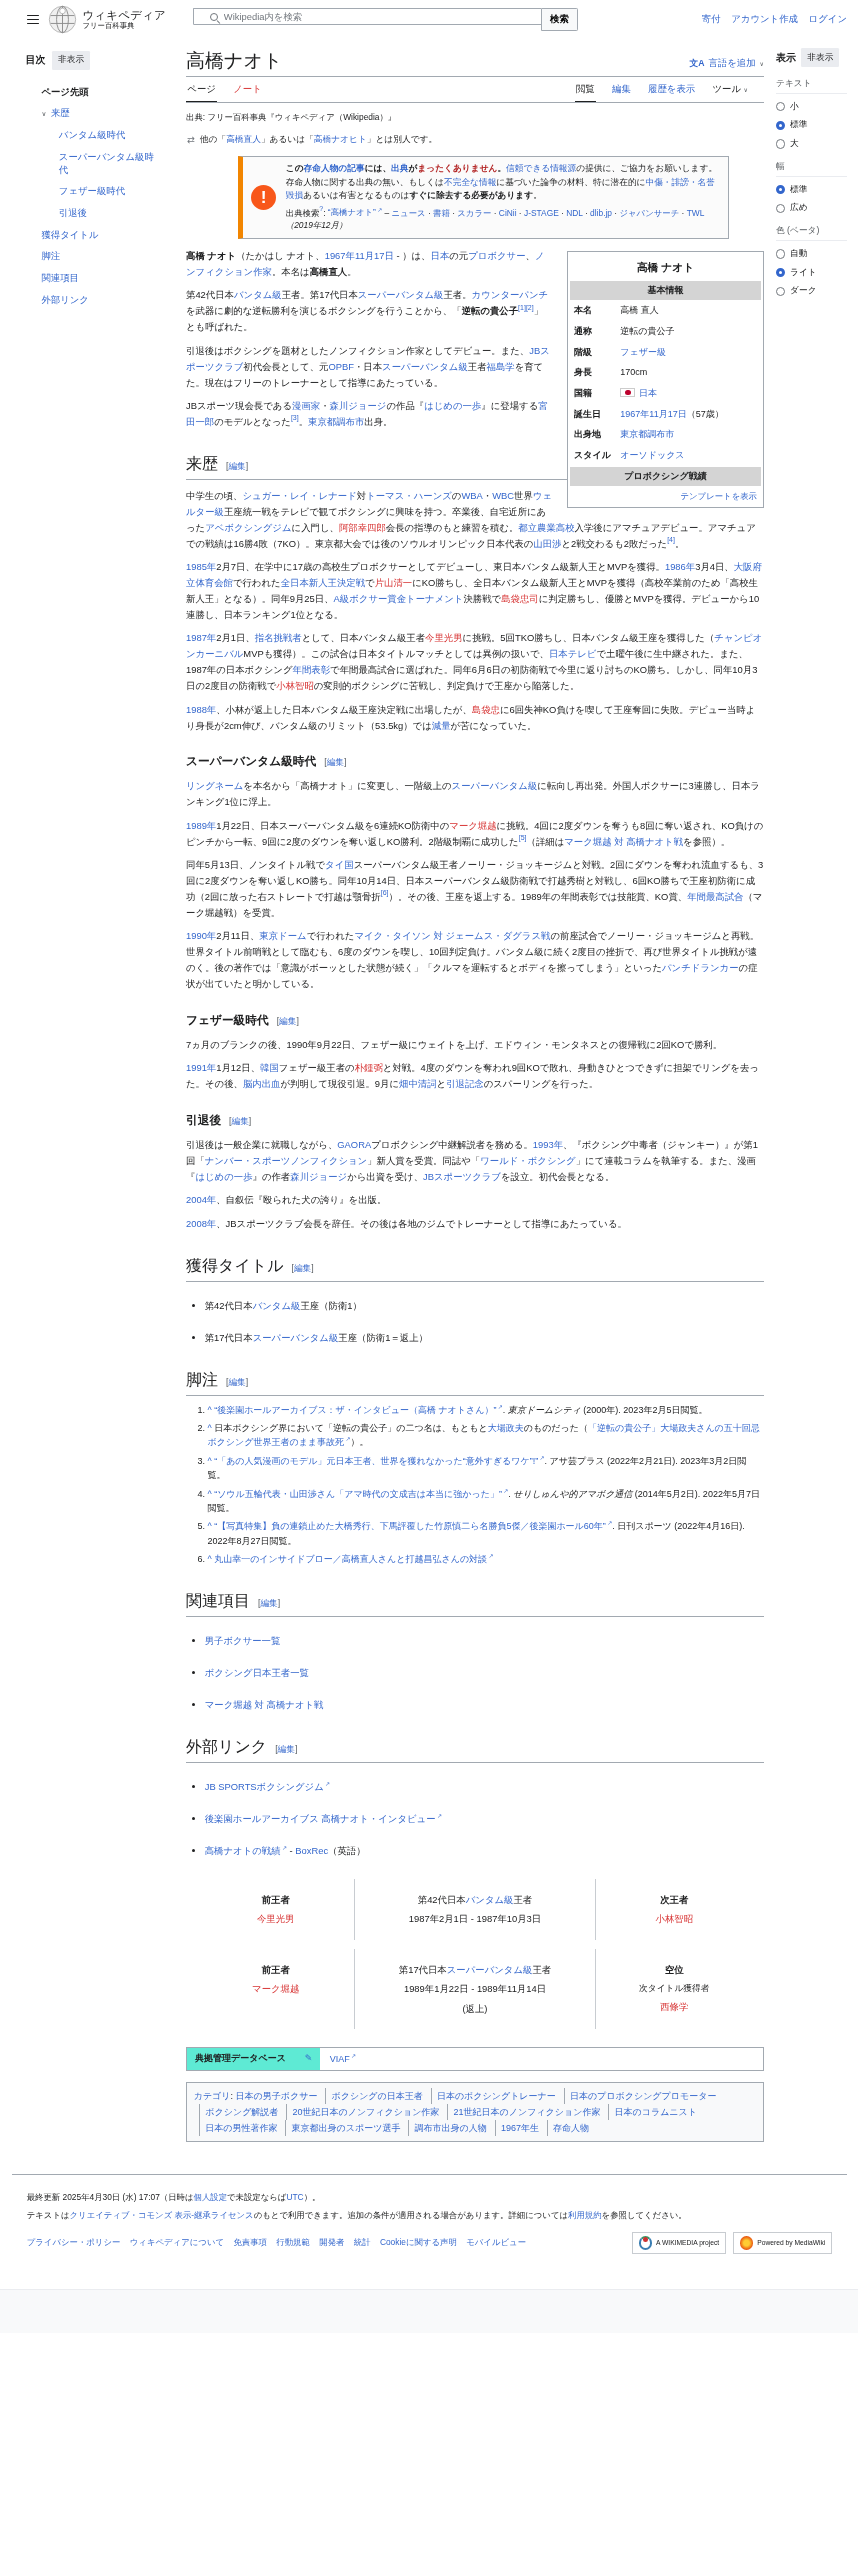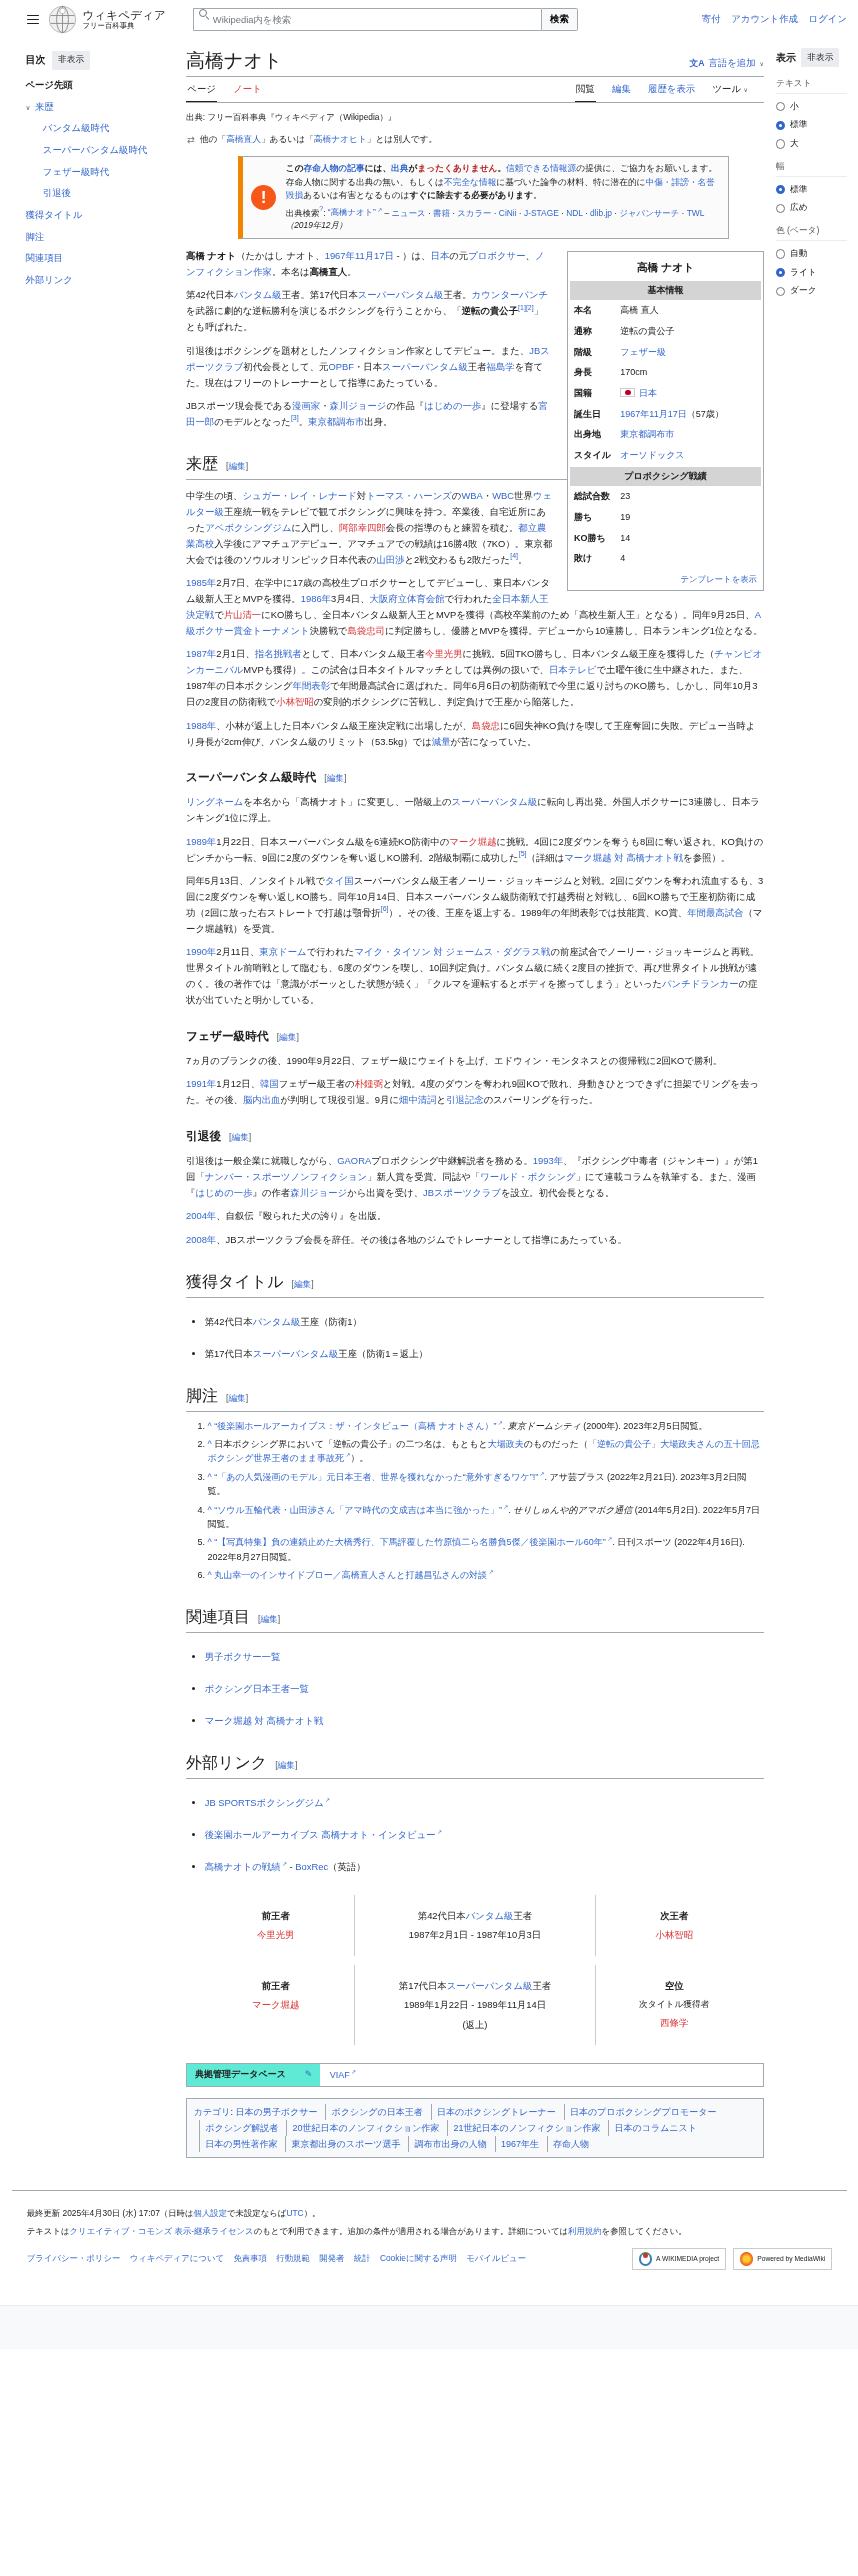--- a/index.html
+++ b/index.html
@@ -22,35 +22,35 @@
   .seg-x::after { content: "↗"; font-size: 6px; margin-left: 1.3px; vertical-align: super; }
   
   .site-header { display: flex; align-items: center; height: 39px; padding: 0 12px; gap: 9.4px; }
   .hamburger { width: 12px; height: 9.4px; display: flex; flex-direction: column; justify-content: space-between; cursor: pointer; margin-left: 14.7px; }
   .hamburger span { height: 1.3px; background: #202122; border-radius: 0.7px; }
   .logo { display: flex; align-items: center; gap: 5.3px; cursor: pointer; }
   .logo-text { line-height: 1.15; }
   .logo-title { font-family: Liberation Serif, serif; font-size: 11.4px; letter-spacing: 0.3px; }
   .logo-sub { font-size: 7.4px; color: #202122; }
   .search-wrap { display: flex; margin-left: 17.4px; width: 385px; }
-  .search-box { flex: 1; display: flex; border: 0.7px solid #a2a9b1; border-right: none; border-radius: 1.3px 0 0 1.3px; padding: 0 5px; height: 23px; gap: 4px; background: #fff; }
+  .search-box { flex: 1; display: flex; align-items: center; border: 0.7px solid #a2a9b1; border-right: none; border-radius: 1.3px 0 0 1.3px; padding: 0 16px; height: 17px; gap: 4px; background: #fff; }
   .mag { width: 8px; height: 8px; border: 1.3px solid #72777d; border-radius: 50%; position: relative; flex: none; }
   .mag::after { content: ""; position: absolute; width: 1.3px; height: 4px; background: #72777d; transform: rotate(-45deg); left: 7.4px; top: 6px; }
   .search-box input { border: none; outline: none; font-size: 9.4px; width: 100%; color: #202122; font-family: inherit; }
   .search-box input::placeholder { color: #72777d; }
   .search-btn { height: 23px; border: 0.7px solid #a2a9b1; background: #f8f9fa; font-size: 9.4px; font-weight: bold; padding: 0 8px; border-radius: 0 1.3px 1.3px 0; cursor: pointer; font-family: inherit; }
   .header-links { margin-left: auto; display: flex; gap: 10.7px; font-size: 9.4px; }
   
   .page-body { display: grid; grid-template-columns: 162px minmax(0,1fr) 71px; gap: 12px; padding: 6.7px 12px 0 12px; }
   
   .toc { font-size: 9.4px; padding-left: 13.4px; }
   .toc-head { display: flex; align-items: center; gap: 6.7px; margin: 5.3px 0 9.4px 0; }
   .toc-head b { font-size: 10px; }
   .pill-btn { background: #eaecf0; border: none; border-radius: 1.3px; padding: 3.3px 6px; font-size: 8.7px; color: #202122; cursor: pointer; font-family: inherit; }
-  .toc ul { list-style: none; margin: 0; padding: 0; }
+  .toc ul { list-style: none; margin: 16px; padding: 0; }
   .toc li { margin: 8.7px 0; color: #3366cc; cursor: pointer; position: relative; }
   .toc li.current { color: #202122; font-weight: bold; cursor: default; }
   .toc li.sub { margin-left: 17.4px; }
   .toc .chev { color: #54595d; font-size: 6.7px; margin-right: 4.7px; }
   
   .appearance { font-size: 8.7px; padding-top: 2.7px; }
   .app-head { display: flex; align-items: center; gap: 5.3px; margin-bottom: 6.7px; }
   .app-head b { font-size: 10px; }
   .app-sec { color: #54595d; border-bottom: 0.7px solid #eaecf0; padding-bottom: 3.3px; margin: 10.7px 0 6.7px 0; }
   .radio-row { display: flex; align-items: center; gap: 4.7px; margin: 6.7px 0; cursor: pointer; }
@@ -248,40 +248,20 @@
                 <th>出身地</th>
                 <td><span class="seg-l">東京都調布市</span></td>
               </tr>
           <tr>
                 <th>スタイル</th>
                 <td><span class="seg-l">オーソドックス</span></td>
               </tr>
         </tbody>
           </table>
         <div class="ib-head">プロボクシング戦績</div>
-        <table>
-          <tbody>
-              <tr>
-                <th>総試合数</th>
-                <td><span class="seg-t">23</span></td>
-              </tr>
-          <tr>
-                <th>勝ち</th>
-                <td><span class="seg-t">19</span></td>
-              </tr>
-          <tr>
-                <th>KO勝ち</th>
-                <td><span class="seg-t">14</span></td>
-              </tr>
-          <tr>
-                <th>敗け</th>
-                <td><span class="seg-t">4</span></td>
-              </tr>
-        </tbody>
-          </table>
         <div class="ib-foot"><span class="lnk">テンプレートを表示</span></div>
       </aside>
 
       <p><span class="seg-b">高橋 ナオト</span><span class="seg-t">（たかはし ナオト、</span><span class="seg-l">1967年11月17日</span><span class="seg-t"> - ）は、</span><span class="seg-l">日本</span><span class="seg-t">の元</span><span class="seg-l">プロボクサー</span><span class="seg-t">、</span><span class="seg-l">ノンフィクション作家</span><span class="seg-t">。本名は</span><span class="seg-b">高橋直人</span><span class="seg-t">。</span></p>
       <p><span class="seg-t">第42代日本</span><span class="seg-l">バンタム級</span><span class="seg-t">王者。第17代日本</span><span class="seg-l">スーパーバンタム級</span><span class="seg-t">王者。</span><span class="seg-l">カウンターパンチ</span><span class="seg-t">を武器に劇的な逆転勝利を演じるボクシングを行うことから、「</span><span class="seg-b">逆転の貴公子</span><span class="seg-s">[1][2]</span><span class="seg-t">」とも呼ばれた。</span></p>
       <p><span class="seg-t">引退後はボクシングを題材としたノンフィクション作家としてデビュー。また、</span><span class="seg-l">JBスポーツクラブ</span><span class="seg-t">初代会長として、元</span><span class="seg-l">OPBF</span><span class="seg-t">・日本</span><span class="seg-l">スーパーバンタム級</span><span class="seg-t">王者</span><span class="seg-l">福島学</span><span class="seg-t">を育てた。現在はフリーのトレーナーとして指導にあたっている。</span></p>
       <p><span class="seg-t">JBスポーツ現会長である</span><span class="seg-l">漫画家</span><span class="seg-t">・</span><span class="seg-l">森川ジョージ</span><span class="seg-t">の作品『</span><span class="seg-l">はじめの一歩</span><span class="seg-t">』に登場する</span><span class="seg-l">宮田一郎</span><span class="seg-t">のモデルとなった</span><span class="seg-s">[3]</span><span class="seg-t">。</span><span class="seg-l">東京都調布市</span><span class="seg-t">出身。</span></p>
 
       <h2 class="sect" style="clear:left"><span>来歴</span><span class="editsection">[<span class="lnk">編集</span>]</span></h2>
 

